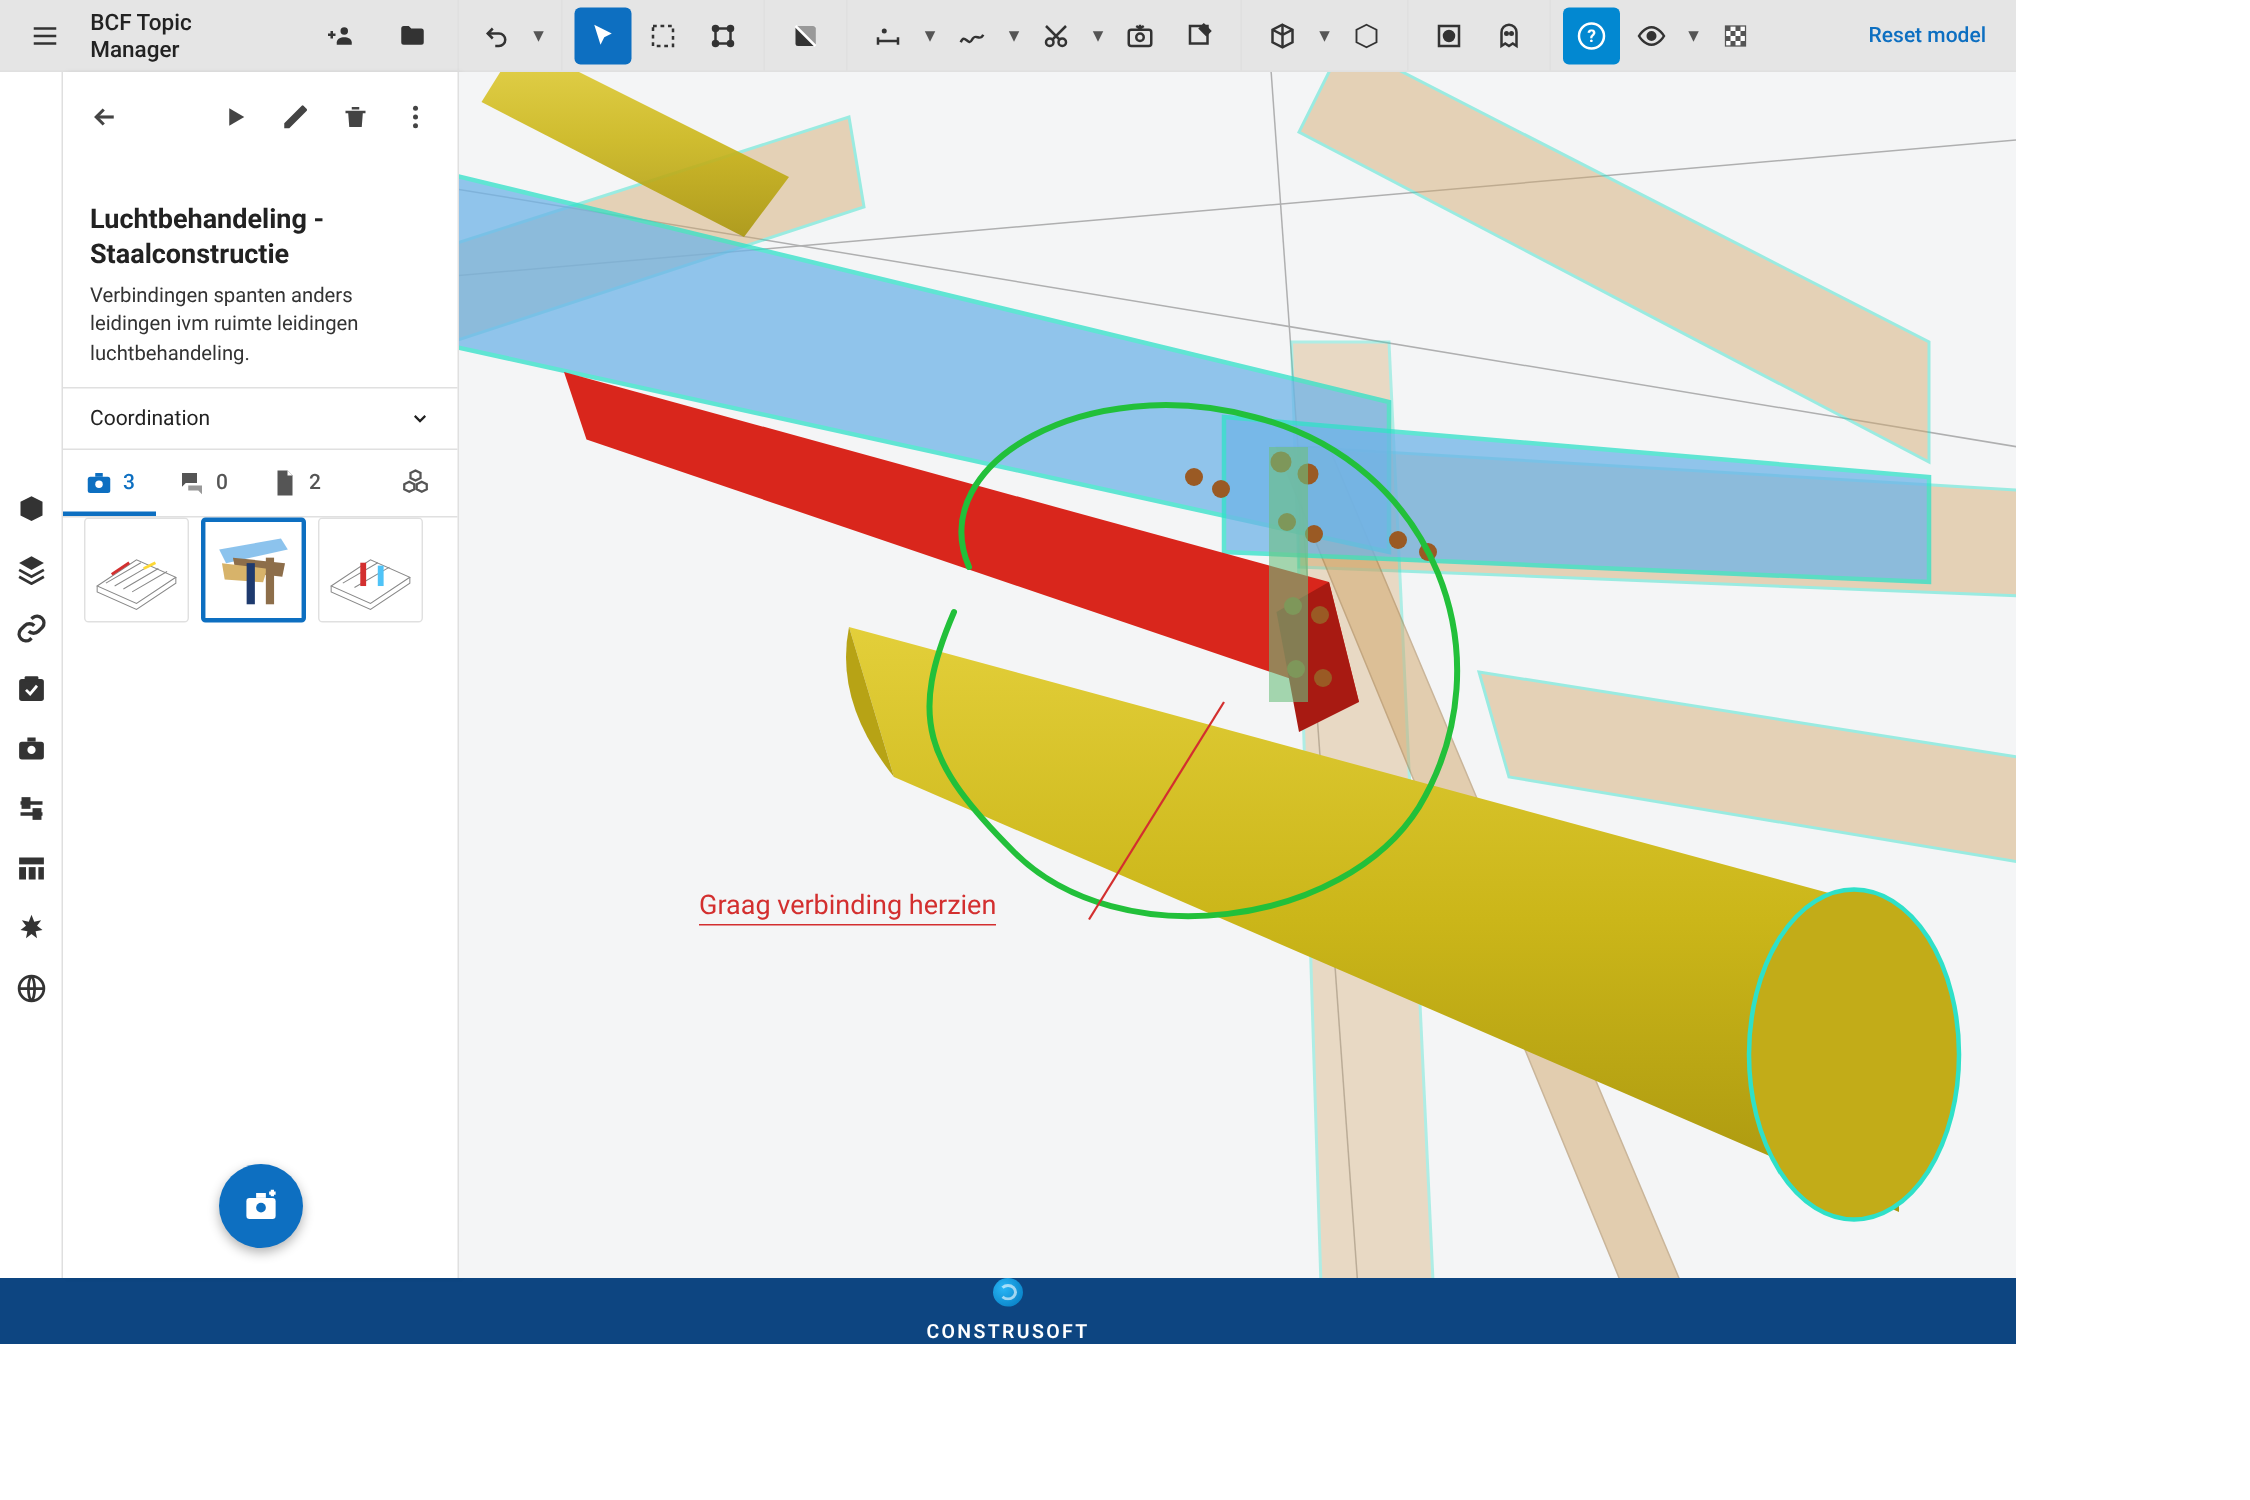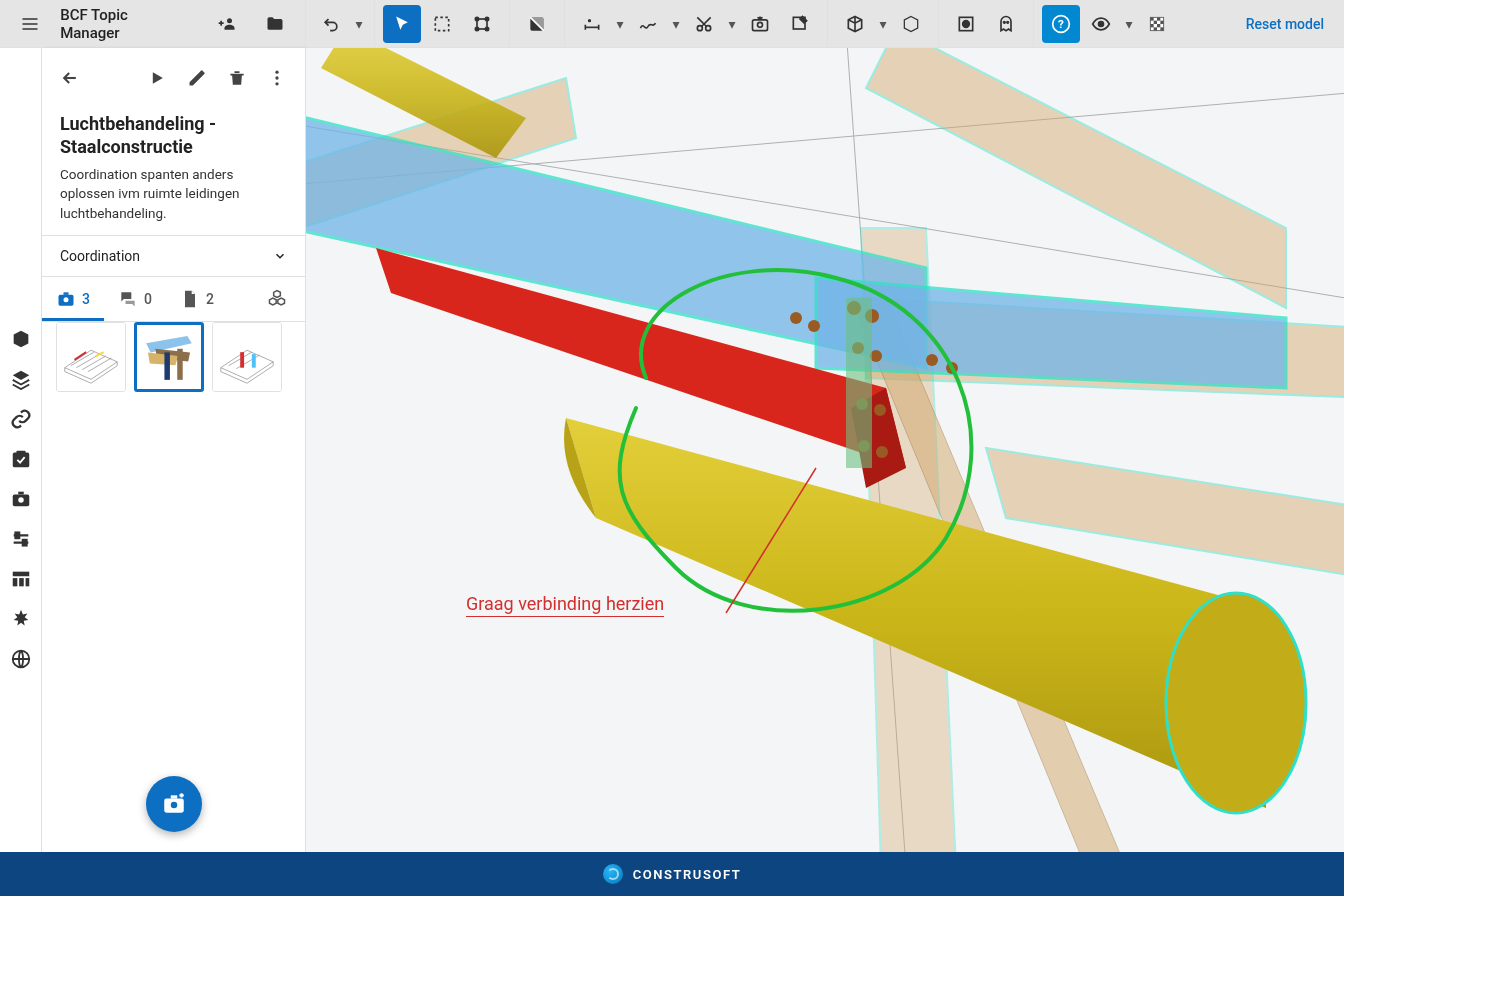--- a/index.html
+++ b/index.html
@@ -66,20 +66,21 @@
     display:flex; flex-direction:column; background:#fff; position:relative;
     box-shadow: 2px 0 4px rgba(0,0,0,0.05);
   }
   .panel-actions{
     display:flex; align-items:center; padding:14px 12px; gap:8px;
   }
   .panel-actions .spacer{ flex:1;}
   .pa-btn{ width:32px; height:32px; display:flex; align-items:center;justify-content:center; cursor:pointer; border-radius:50%; color:#444;}
   .topic{
     padding:4px 18px 12px;
+    margin-top:23px;
   }
   .topic h2{ font-size:18px; font-weight:700; margin:0 0 6px; line-height:1.3;}
   .topic p{ margin:0; font-size:13.5px; color:#333; line-height:1.45;}
   .category-row{
     display:flex; align-items:center; justify-content:space-between;
     padding:12px 18px; border-top:1px solid var(--border); border-bottom:1px solid var(--border);
     cursor:pointer;
   }
   .tabs{
     display:flex; align-items:center; border-bottom:1px solid var(--border);
@@ -113,21 +114,21 @@
   .viewer svg{ width:100%; height:100%; display:block;}
   .annotation-text{
     position:absolute; color:#d32f2f; font-size:18px; font-family:inherit;
     left:160px; top:545px; border-bottom:1px solid #d32f2f; padding-bottom:2px;text-align:center;
   }
 
   
   .footer{
     height:44px; background:var(--footer); color:#fff;
     display:flex; align-items:center; justify-content:center; gap:10px;
-    font-size:13px; letter-spacing:0.12em; font-weight:600;
+    font-size:13px; letter-spacing:0.12em; font-weight:600;flex-direction:column;
   }
   .footer .logo{
     width:20px; height:20px; border-radius:50%;
     background:radial-gradient(circle at 35% 35%, #29b6f6, #0277bd);
     position:relative;
   }
   .footer .logo::after{
     content:""; position:absolute; inset:4px; border-radius:50%;
     border:2px solid rgba(255,255,255,0.6); border-left-color:transparent;
   }
@@ -367,21 +368,21 @@
           <svg class="ic" viewBox="0 0 24 24" fill="currentColor">
             <circle cx="12" cy="5" r="2"></circle>
             <circle cx="12" cy="12" r="2"></circle>
             <circle cx="12" cy="19" r="2"></circle>
           </svg>
         </span>
     </div>
 
     <div class="topic">
       <h2>Luchtbehandeling - Staalconstructie</h2>
-      <p>Coordination spanten anders oplossen ivm ruimte leidingen luchtbehandeling.</p>
+      <p>Verbindingen spanten anders leidingen ivm ruimte leidingen luchtbehandeling.</p>
     </div>
 
     <div class="category-row">
       <span>Coordination</span>
       <svg class="ic-sm" viewBox="0 0 24 24" fill="none" stroke="currentColor" stroke-width="2.5">
           <path d="M6 9l6 6 6-6"></path>
         </svg>
     </div>
 
     <div class="tabs">

